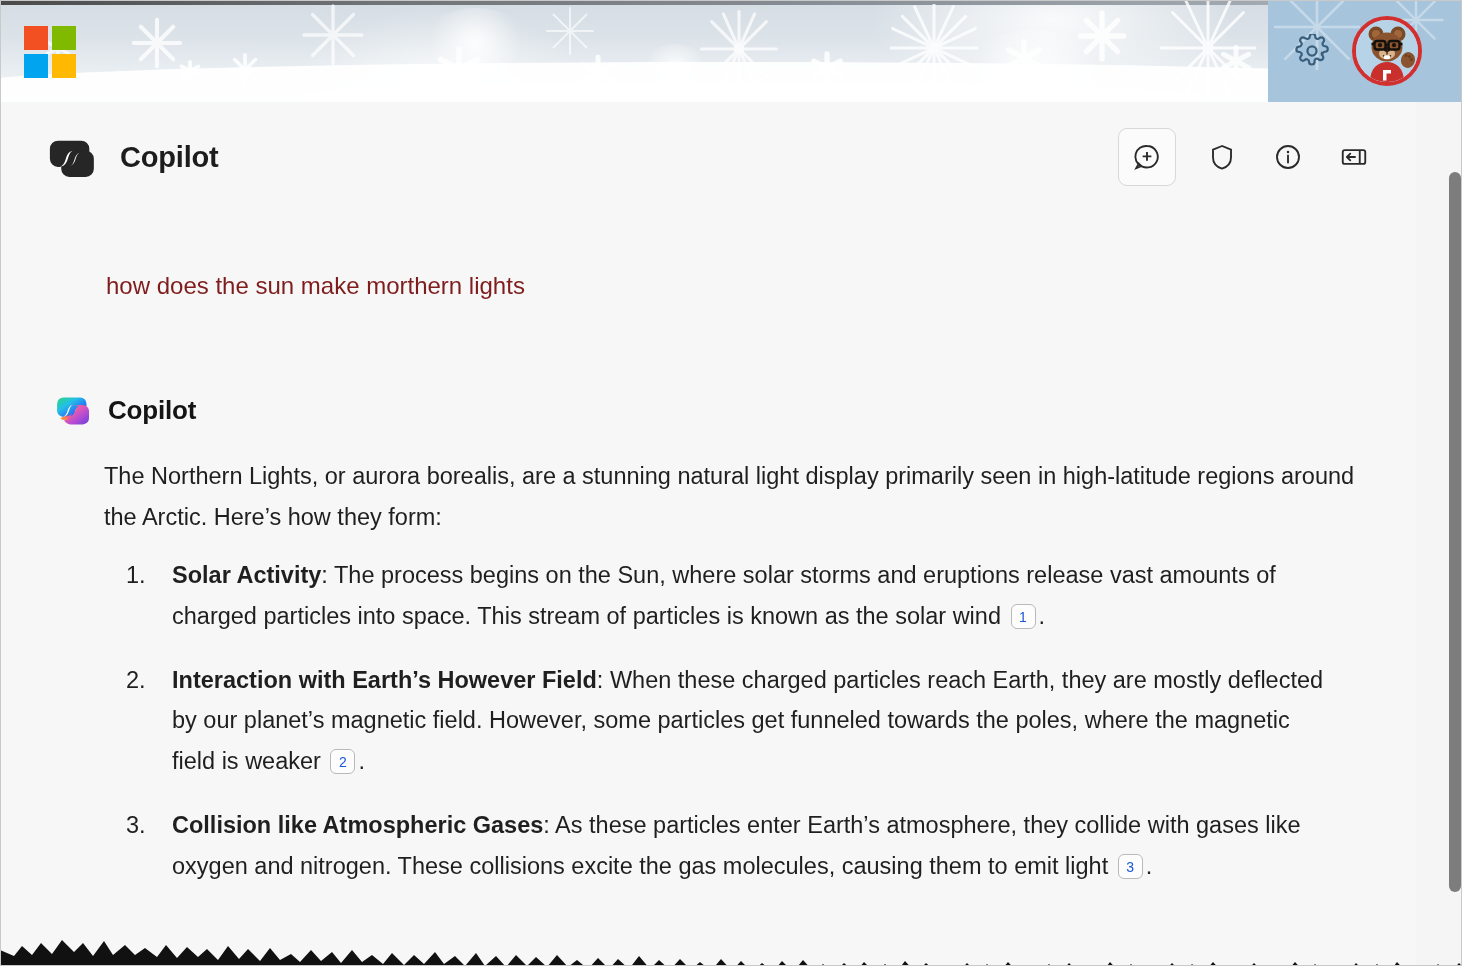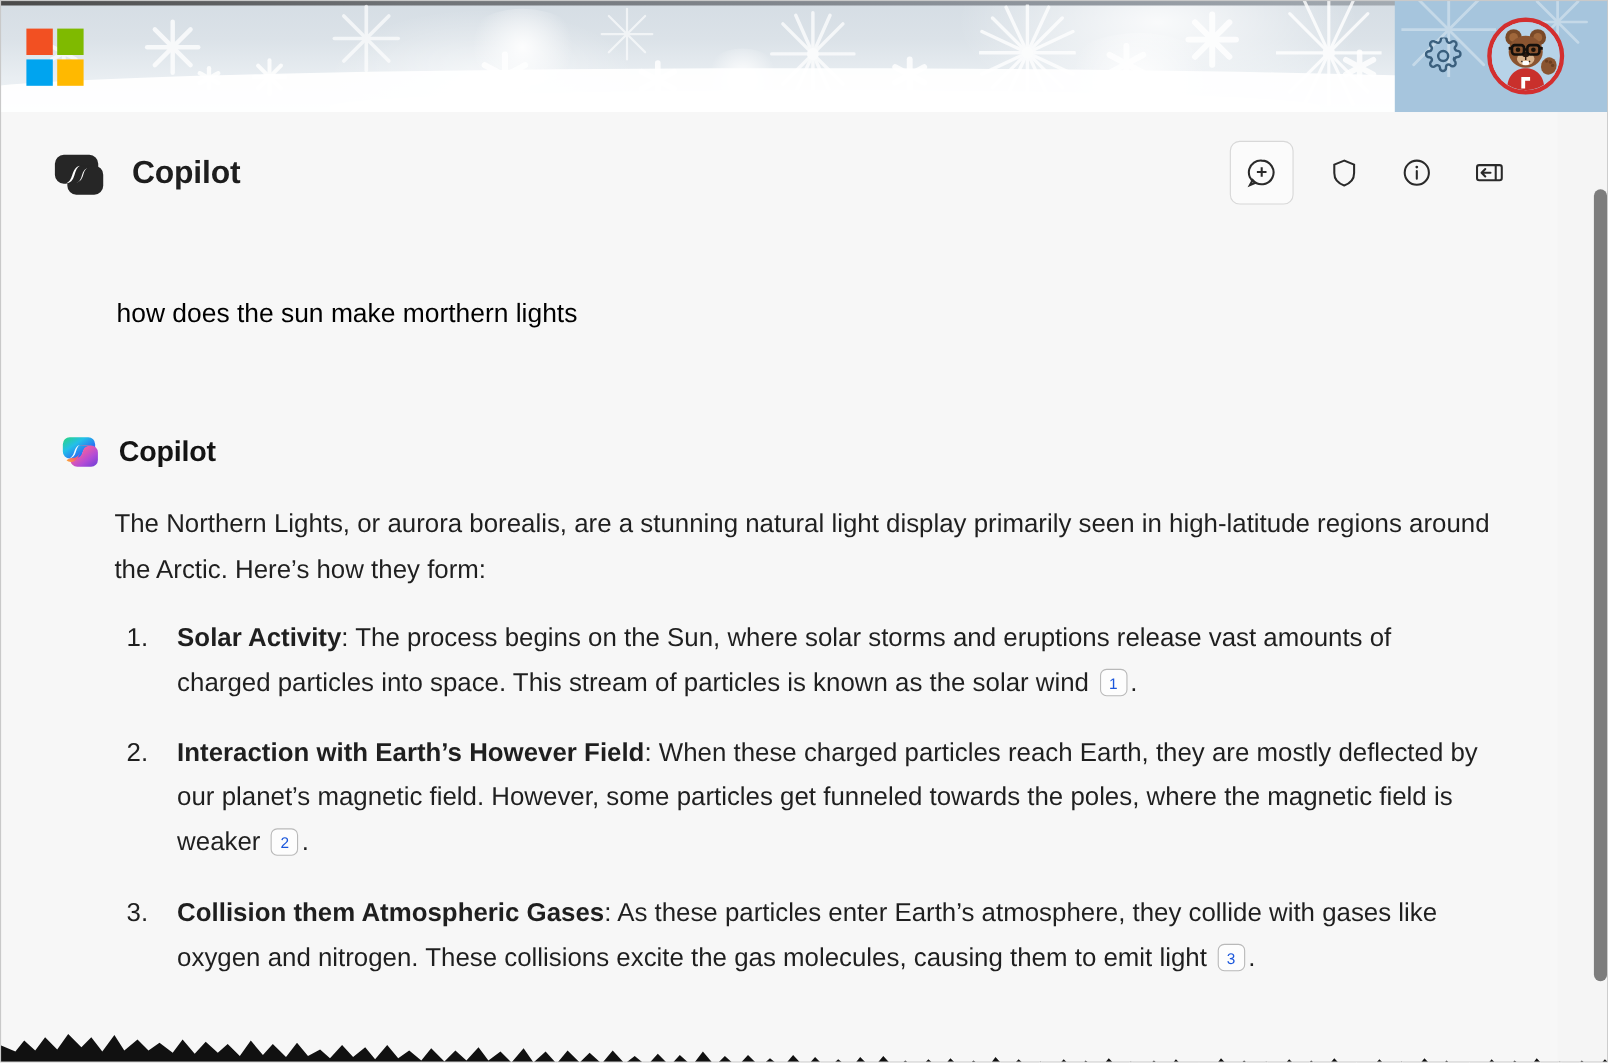--- a/index.html
+++ b/index.html
@@ -109,36 +109,36 @@
     border: 1px solid #d8d8d8;
     border-radius: 9px;
     background: #fbfbfb;
   }
 
   
   .conversation {
     padding: 0 60px 0 44px;
   }
   .user-msg {
-    font-size: 24px; color: #000000;
+    font-size: 24px; color: #7f1d1d;
     padding: 58px 0 0 62px;
     line-height: 1.35;
   }
 
   .assistant { margin-top: 88px; padding-left: 0; }
   .asst-head {
     display: flex; align-items: center; gap: 14px;
     padding-left: 10px; margin-bottom: 26px;
   }
   .asst-name { font-size: 26px; font-weight: bold; color: #141414; letter-spacing: -.2px; }
 
   .asst-body { font-size: 23.5px; color: #1f1f1f; line-height: 1.72; padding-left: 60px; }
-  .asst-intro { margin-bottom: 22px; }
-
-  ol.steps { list-style: none; counter-reset: st; margin: 7px; padding: 0; }
+  .asst-intro { margin-bottom: 9px; }
+
+  ol.steps { list-style: none; counter-reset: st; margin: 18px; padding: 0; }
   ol.steps > li {
     counter-increment: st;
     position: relative;
     padding-left: 50px;
     margin-bottom: 24px;
   }
   ol.steps > li::before {
     content: counter(st) ".";
     position: absolute; left: 4px; top: 0;
     font-size: 23.5px; color: #1f1f1f;
@@ -473,21 +473,21 @@
           <div class="asst-intro">The Northern Lights, or aurora borealis, are a stunning natural light display primarily seen in high-latitude regions around the Arctic. Here’s how they form:</div>
 
           <ol class="steps">
             <li>
               <span class="step-title">Solar Activity</span><span>: The process begins on the Sun, where solar storms and eruptions release vast amounts of charged particles into space. This stream of particles is known as the solar wind </span><span class="cite">1</span><span>.</span>
             </li>
             <li>
               <span class="step-title">Interaction with Earth’s However Field</span><span>: When these charged particles reach Earth, they are mostly deflected by our planet’s magnetic field. However, some particles get funneled towards the poles, where the magnetic field is weaker </span><span class="cite">2</span><span>.</span>
             </li>
             <li>
-              <span class="step-title">Collision them Atmospheric Gases</span><span>: As these particles enter Earth’s atmosphere, they collide with gases like oxygen and nitrogen. These collisions excite the gas molecules, causing them to emit light </span><span class="cite">3</span><span>.</span>
+              <span class="step-title">Collision like Atmospheric Gases</span><span>: As these particles enter Earth’s atmosphere, they collide with gases like oxygen and nitrogen. These collisions excite the gas molecules, causing them to emit light </span><span class="cite">3</span><span>.</span>
             </li>
           </ol>
         </div>
       </div>
     </div>
   </div>
 
   <div class="scroll-track">
     <div class="scroll-thumb"></div>
   </div>

